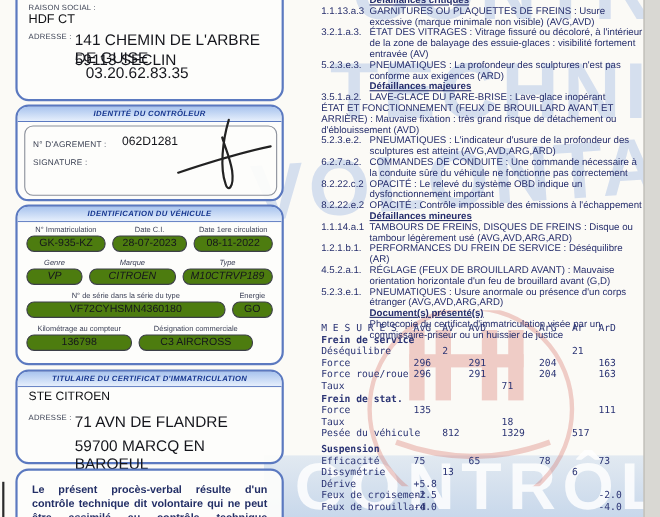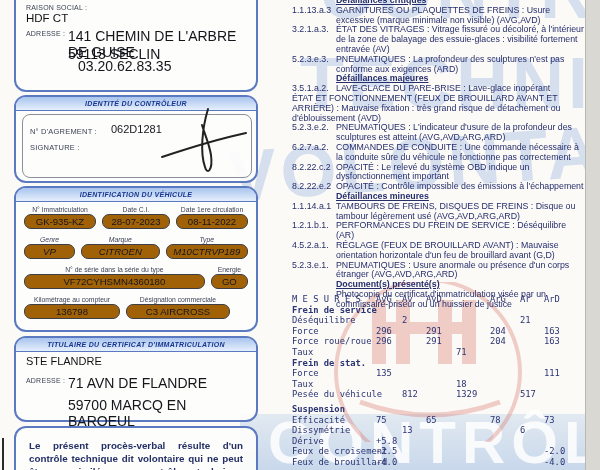--- a/index.html
+++ b/index.html
@@ -35,21 +35,21 @@
   .val-md{font-size:14px;color:#15161c;}
 
   .inner-box{position:absolute;left:6px;top:17px;width:228px;height:62px;
              border:1px solid #8a8f9a;border-radius:8px;}
 
   .fgrid{position:absolute;left:8px;right:8px;display:flex;gap:6px;}
   .fld{display:flex;flex-direction:column;align-items:center;}
   .flabel{font-size:6.8px;color:#3a3f55;white-space:nowrap;margin-bottom:1px;}
   .fbox{border:1.3px solid #3c3f48;border-radius:7px;width:100%;height:15px;
         line-height:14px;text-align:center;font-size:9.6px;color:#15161c;box-sizing:border-box;
-        background:#a16207;}
+        background:#4d7c0f;}
 
   .legal{padding:11px 13px 0 13px;font-size:9.8px;line-height:13px;text-align:justify;
          color:#232f66;font-weight:600;}
 
   
   .defects{position:absolute;left:292px;top:-4px;width:292px;font-size:8.8px;
            line-height:9.8px;color:#262e6c;z-index:2;}
   .d-head{margin-left:44px;font-weight:bold;text-decoration:underline;}
   .d-item{display:flex;}
   .d-code{flex:0 0 44px;}
@@ -162,21 +162,21 @@
       </div>
       <div class="fld" style="width:104px;">
         <div class="flabel">Désignation commerciale</div>
         <div class="fbox">C3 AIRCROSS</div>
       </div>
     </div>
   </div>
 
   <div class="panel" style="top:336px;height:86px;">
     <div class="panel-header">TITULAIRE DU CERTIFICAT D'IMMATRICULATION</div>
-    <div class="abs" style="left:10px;top:17px;font-size:11px;color:#101114;">STE FLANDRE</div>
+    <div class="abs" style="left:10px;top:17px;font-size:11px;color:#101114;">STE CITROEN</div>
     <div class="abs lbl" style="left:10px;top:39px;">ADRESSE :</div>
     <div class="abs val-md" style="left:52px;top:37px;">71 AVN DE FLANDRE</div>
     <div class="abs val-md" style="left:52px;top:59px;">59700 MARCQ EN BAROEUL</div>
   </div>
 
   <div class="panel" style="top:426px;height:70px;">
     <div class="legal">Le présent procès-verbal résulte d'un contrôle technique dit volontaire qui ne peut être assimilé au contrôle technique obligatoire prévu par le</div>
   </div>
 
   <div class="defects">

